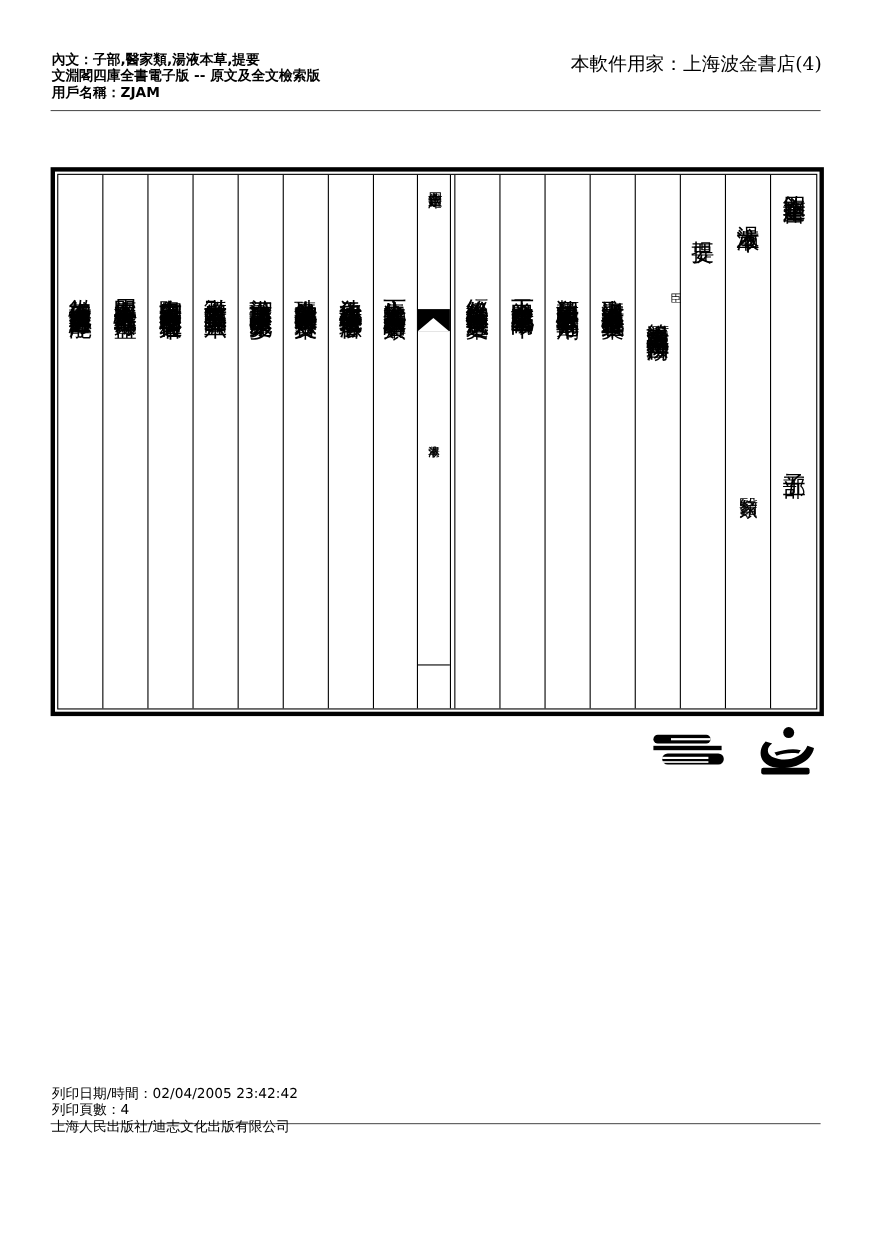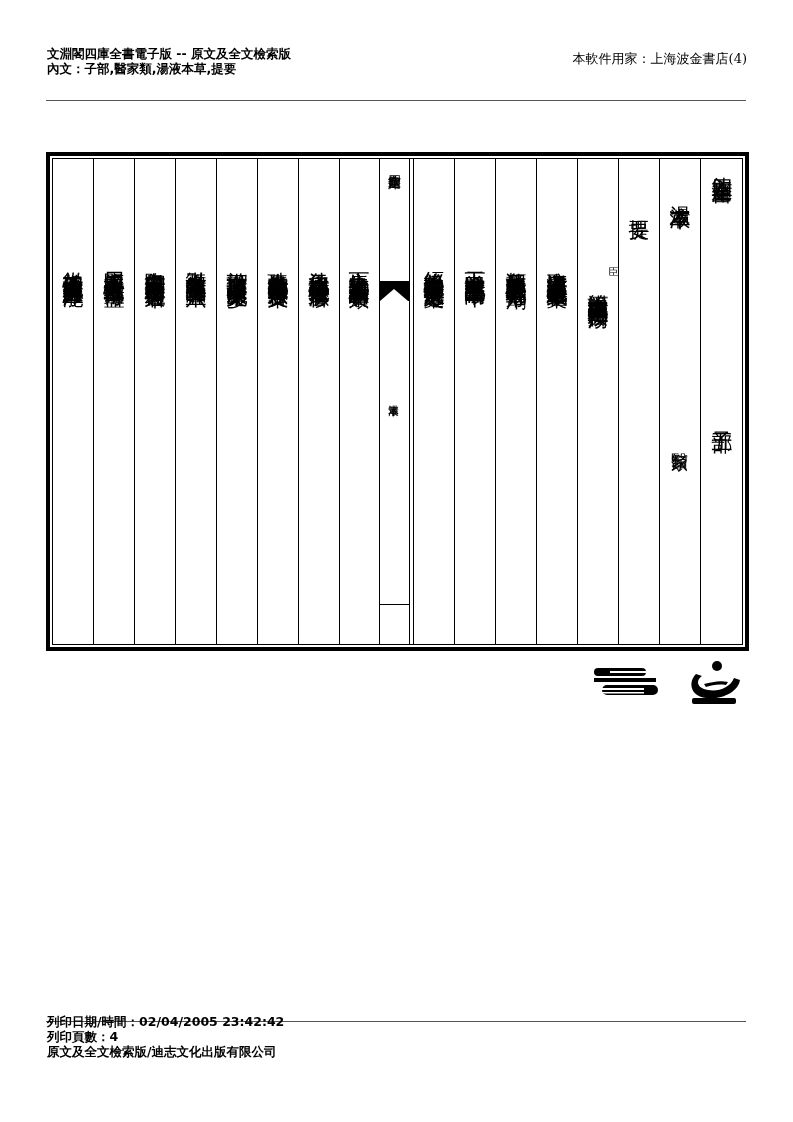--- a/index.html
+++ b/index.html
@@ -1,21 +1,21 @@
 <!DOCTYPE html>
 <html><head>
 <meta charset="utf-8">
 <style>
   html, body { margin:0; padding:0; background:#ffffff; }
   body { width:793px; height:1122px; position:relative; overflow:hidden; font-family:"DejaVu Serif", serif; color:#000; }
   .hdr-left { position:absolute; left:47px; top:46px; font-family:"DejaVu Sans", sans-serif; font-weight:bold; font-size:12.5px; line-height:15px; }
-  .hdr-right { position:absolute; right:46px; top:48px; font-family:"DejaVu Serif", serif; font-size:13px; line-height:22px; text-align:center; }
+  .hdr-right { position:absolute; right:46px; top:48px; font-family:"DejaVu Serif", serif; font-size:17px; line-height:22px; text-align:center; }
   .hdr-rule { position:absolute; left:46px; top:100px; width:700px; height:1px; background:#555; }
   .ftr-rule { position:absolute; left:46px; top:1021px; width:700px; height:1px; background:#555; }
-  .ftr { position:absolute; left:47px; top:1014px; font-family:"DejaVu Sans", sans-serif; font-weight:bold; font-size:12.5px; line-height:15px; }
+  .ftr { position:absolute; left:47px; top:986px; font-family:"DejaVu Sans", sans-serif; font-weight:normal; font-size:12.5px; line-height:15px; }
 
   .frame-outer { position:absolute; left:46px; top:152px; width:703px; height:499px; border:4px solid #000; box-sizing:border-box; }
   .frame-inner { position:absolute; left:52px; top:158px; width:691px; height:487px; border:1px solid #000; box-sizing:border-box; }
 
   .col { position:absolute; top:159px; height:485px; box-sizing:border-box; border-left:1px solid #000; }
   .col .txt { position:absolute; left:0; right:0; writing-mode:vertical-rl; text-orientation:upright; font-size:21px; line-height:40px; letter-spacing:1px; text-align:start; font-family:"DejaVu Serif", serif; }
   .small-chen { position:absolute; font-size:10px; writing-mode:vertical-rl; }
 
   .center-strip { position:absolute; left:379px; top:159px; width:31px; height:485px; border-left:1px solid #000; border-right:1px solid #000; box-sizing:border-box; }
   .center-title { position:absolute; left:0; right:0; top:6px; writing-mode:vertical-rl; text-orientation:upright; font-size:13px; line-height:30px; letter-spacing:0px; }
@@ -23,22 +23,23 @@
   .fishtail::after { content:""; position:absolute; left:0; top:8px; border-left:14.5px solid transparent; border-right:14.5px solid transparent; border-bottom:12px solid #fff; }
   .center-sub { position:absolute; left:0; right:0; top:238px; writing-mode:vertical-rl; text-orientation:upright; font-size:10.5px; line-height:30px; }
   .center-line { position:absolute; left:0; width:29px; top:445px; height:1px; background:#000; }
 
   .logo { position:absolute; left:592px; top:660px; width:150px; height:46px; }
 </style>
 </head>
 <body>
 
 <div class="hdr-left">
+  <div>內文：子部,醫家類,湯液本草,提要</div>
   <div>文淵閣四庫全書電子版 -- 原文及全文檢索版</div>
-  <div>內文：子部,醫家類,湯液本草,提要</div>
+  <div>用戶名稱：ZJAM</div>
 </div>
 <div class="hdr-right">
   <div>本軟件用家：上海波金書店(4)</div>
 </div>
 <div class="hdr-rule"></div>
 
 <div class="frame-outer"></div>
 <div class="frame-inner"></div>
 
 <div class="col" style="left:700px; width:43px;">
@@ -127,14 +128,14 @@
     <path d="M104 14 C96 22, 98 36, 114 38 C130 40, 146 32, 148 20 L142 18 C138 28, 126 32, 116 30 C104 28, 104 20, 110 16 Z"></path>
     <path d="M112 24 C120 22, 128 20, 136 22 L134 25 C126 24, 120 25, 114 27 Z"></path>
     <rect x="100" y="38" width="44" height="6" rx="2"></rect>
   </g>
 </svg>
 
 <div class="ftr-rule"></div>
 <div class="ftr">
   <div>列印日期/時間：02/04/2005 23:42:42</div>
   <div>列印頁數：4</div>
-  <div>原文及全文檢索版/迪志文化出版有限公司</div>
+  <div>上海人民出版社/迪志文化出版有限公司</div>
 </div>
 
 </body></html>

